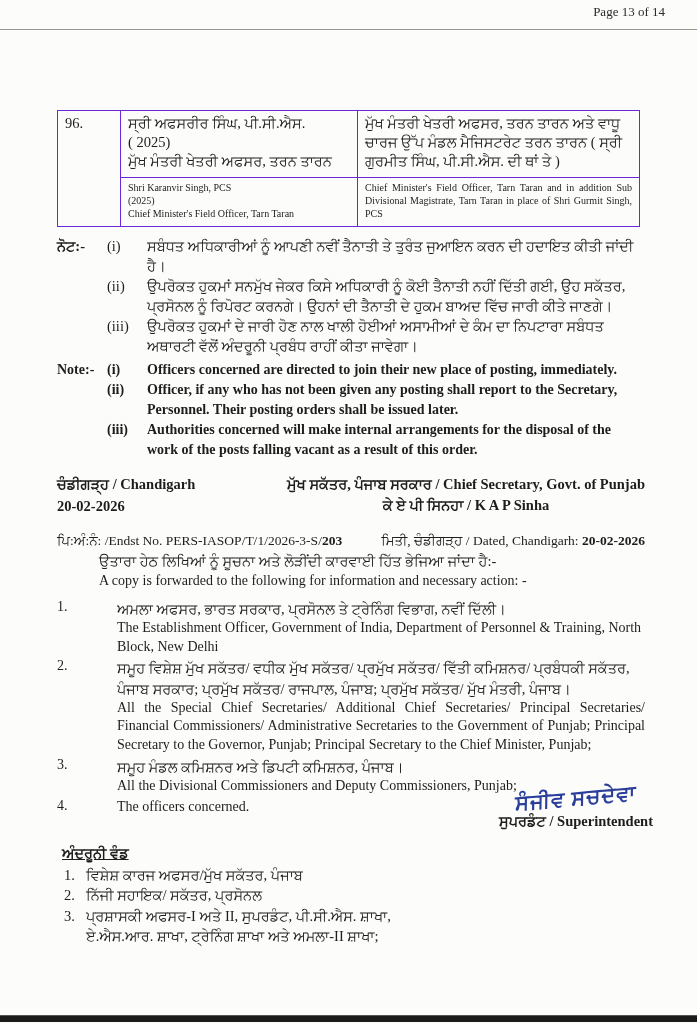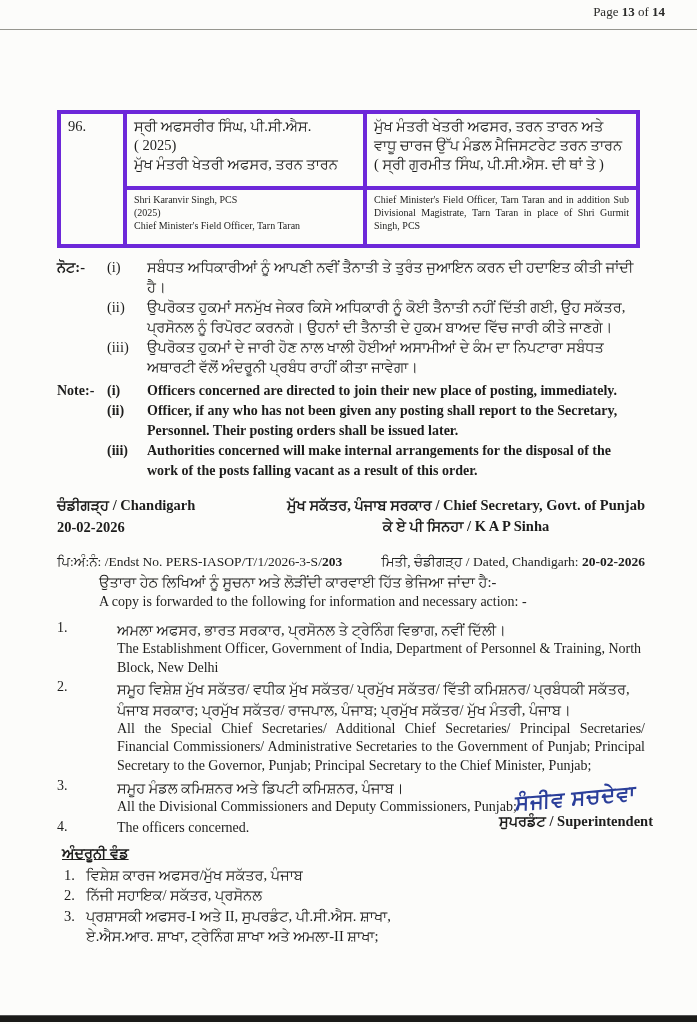--- a/index.html
+++ b/index.html
@@ -8,35 +8,35 @@
     background:#e8e8e6;
     font-family:"Liberation Serif","DejaVu Serif",serif;
   }
   .page{
     position:relative;width:697px;height:1024px;overflow:hidden;
     background:#fcfcfa;color:#1d1d1c;
   }
   .page-num{
     position:absolute;top:4px;right:32px;font-size:13px;color:#2a2a28;
   }
-  .page-num b{font-weight:700;}
+  .page-num b{font-weight:400;}
   .top-rule{
     position:absolute;top:29px;left:0;width:697px;height:0;
     border-top:1px solid #96968f;
   }
   .content{
     position:absolute;top:110px;left:57px;width:588px;
   }
   
   table.order{
     width:583px;border-collapse:collapse;table-layout:fixed;
   }
   table.order td{
-    border:4px solid #6d28d9;vertical-align:top;
-    padding:3px 7px 12px 7px;
+    border:1px solid #6d28d9;vertical-align:top;
+    padding:3px 7px 6px 7px;
   }
   .col-no{width:48px;}
   .col-mid{width:222px;}
   td.pa{font-size:14.5px;line-height:1.32;}
   td.en{font-size:10px;line-height:1.3;}
   td.en .just{text-align:justify;}
   
   .notes{margin-top:9px;}
   .note-row{display:flex;font-size:14px;line-height:1.38;}
   .note-label{width:50px;flex:0 0 50px;font-weight:700;}

